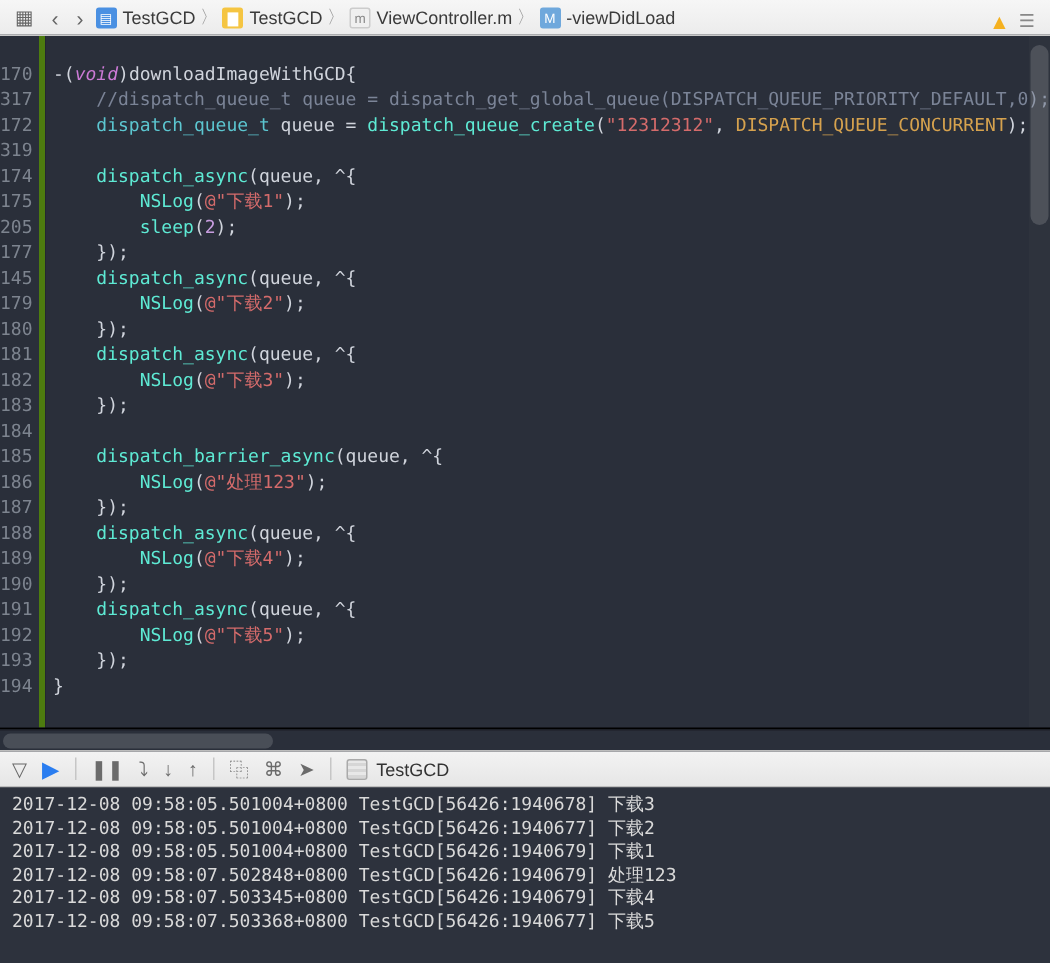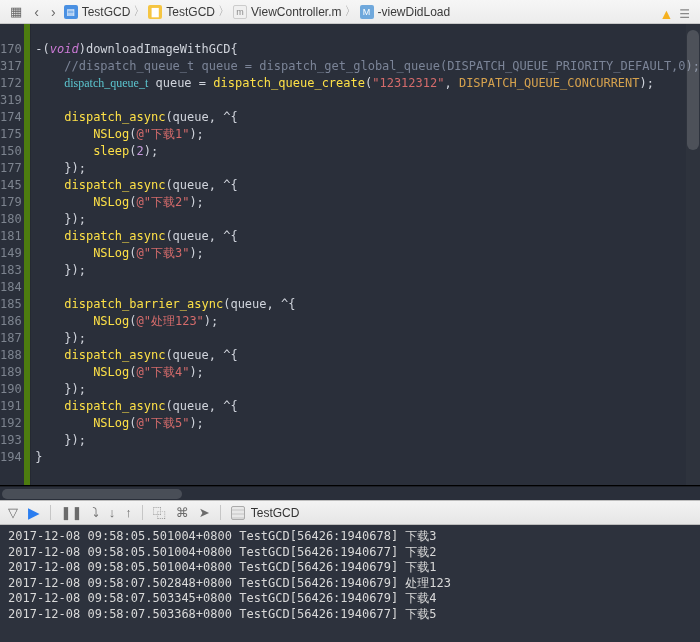--- a/index.html
+++ b/index.html
@@ -61,29 +61,29 @@
     overflow:hidden;
     border-bottom:1px solid #000;
     position:relative;
   }
   .gutter{
     width:30px;
     text-align:center;
     padding:0 5px 0 0;
     color:#7d848f;
     background:var(--bg);
-    border-right:6px solid #4d7c0f;
+    border-right:4px solid #4d7c0f;
     user-select:none;
   }
   .gut-shadow{width:6px;background:linear-gradient(to right,rgba(0,0,0,.25),transparent);}
   .code{flex:1;white-space:pre;padding-left:4px;}
   .line{height:17px;}
   .kw{color:var(--keyword);font-style:italic;}
-  .ty{color:var(--type);font-family:Liberation Serif, serif;}
-  .fn{color:#fde047;}
+  .ty{color:var(--type);}
+  .fn{color:#5eead4;}
   .str{color:var(--string);}
   .cm{color:var(--comment);}
   .cn{color:var(--const);}
   .nm{color:var(--num);}
   .id{color:#d0d4dc;}
   .code-scroll{position:absolute;right:0;top:0;width:14px;height:100%;background:rgba(255,255,255,.02);}
   .code-thumb{position:absolute;right:1px;top:6px;width:12px;height:120px;background:rgba(255,255,255,.15);border-radius:6px;}
   .ed-bottom-scroll{height:14px;background:var(--bg);border-top:1px solid #1c1f26;position:relative;}
   .ed-bottom-thumb{position:absolute;left:2px;top:2px;height:10px;width:180px;background:rgba(255,255,255,.15);border-radius:5px;}
 
@@ -146,27 +146,27 @@
 
 <div class="editor">
   <div class="gutter" id="gutter">
       <div class="line"></div>
       <div class="line">170</div>
       <div class="line">317</div>
       <div class="line">172</div>
       <div class="line">319</div>
       <div class="line">174</div>
       <div class="line">175</div>
-      <div class="line">150</div>
+      <div class="line">205</div>
       <div class="line">177</div>
       <div class="line">145</div>
       <div class="line">179</div>
       <div class="line">180</div>
       <div class="line">181</div>
-      <div class="line">149</div>
+      <div class="line">182</div>
       <div class="line">183</div>
       <div class="line">184</div>
       <div class="line">185</div>
       <div class="line">186</div>
       <div class="line">187</div>
       <div class="line">188</div>
       <div class="line">189</div>
       <div class="line">190</div>
       <div class="line">191</div>
       <div class="line">192</div>

